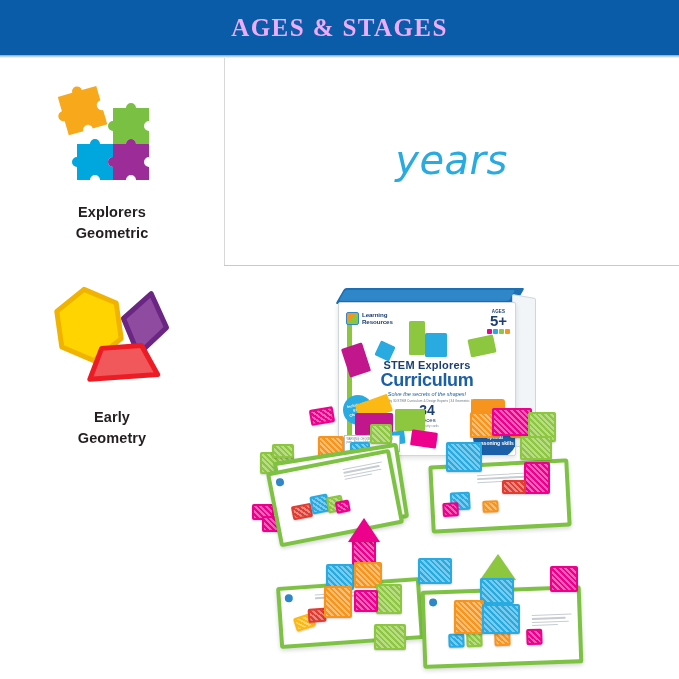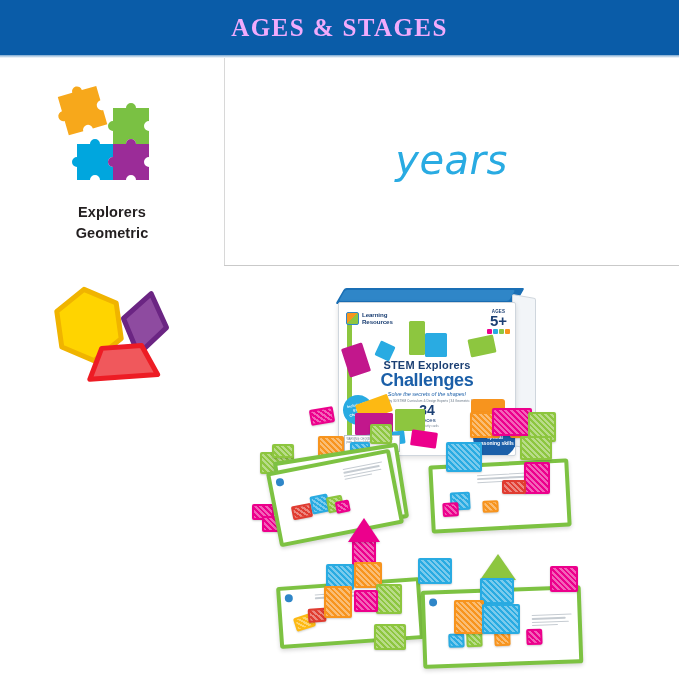--- a/index.html
+++ b/index.html
@@ -480,20 +480,24 @@
 
           <g transform="rotate(12 108 46)">
             <polygon points="108,16 130,46 108,78 86,46" fill="#8e4ba0" stroke="#6b2583" stroke-width="5" stroke-linejoin="round"></polygon>
           </g>
 
           <g transform="rotate(-4 85 90)">
             <polygon points="66,70 106,70 120,100 52,100" fill="#f0585c" stroke="#ed1c24" stroke-width="5" stroke-linejoin="round"></polygon>
           </g>
         </svg>
       </div>
+      <div class="feature-label">
+        <span>Early</span><br>
+        <span>Geometry</span>
+      </div>
     </div>
 
   </div>
 
   <div class="age-block">
     <div class="age-inner">
       <div class="age-unit">years</div>
     </div>
   </div>
 
@@ -527,21 +531,21 @@
           </div>
 
           <div class="art" style="left:6px;top:42px;width:22px;height:30px;background:#c2178c;transform:rotate(-18deg)"></div>
           <div class="art" style="left:38px;top:40px;width:16px;height:16px;background:#29abe2;transform:rotate(25deg)"></div>
           <div class="art" style="left:70px;top:18px;width:16px;height:34px;background:#8dc63f"></div>
           <div class="art" style="left:86px;top:30px;width:22px;height:24px;background:#29abe2"></div>
           <div class="art" style="left:130px;top:34px;width:26px;height:18px;background:#8dc63f;transform:rotate(-12deg)"></div>
 
           <div class="box-title-wrap">
             <div class="box-stem">STEM Explorers</div>
-            <div class="box-brand">Challenges</div>
+            <div class="box-brand">Curriculum</div>
             <div class="box-tag">Solve the secrets of the shapes!</div>
             <div class="box-sub">Developed by 30 STEM Curriculum &amp; Design Experts | 34 Geometric Shapes</div>
           </div>
 
           <div class="includes-badge">Includes 20 STEM Challenges</div>
 
           <div class="pieces">
             <div class="n">34</div>
             <div class="t">pieces</div>
             <div class="s">with activity cards</div>

